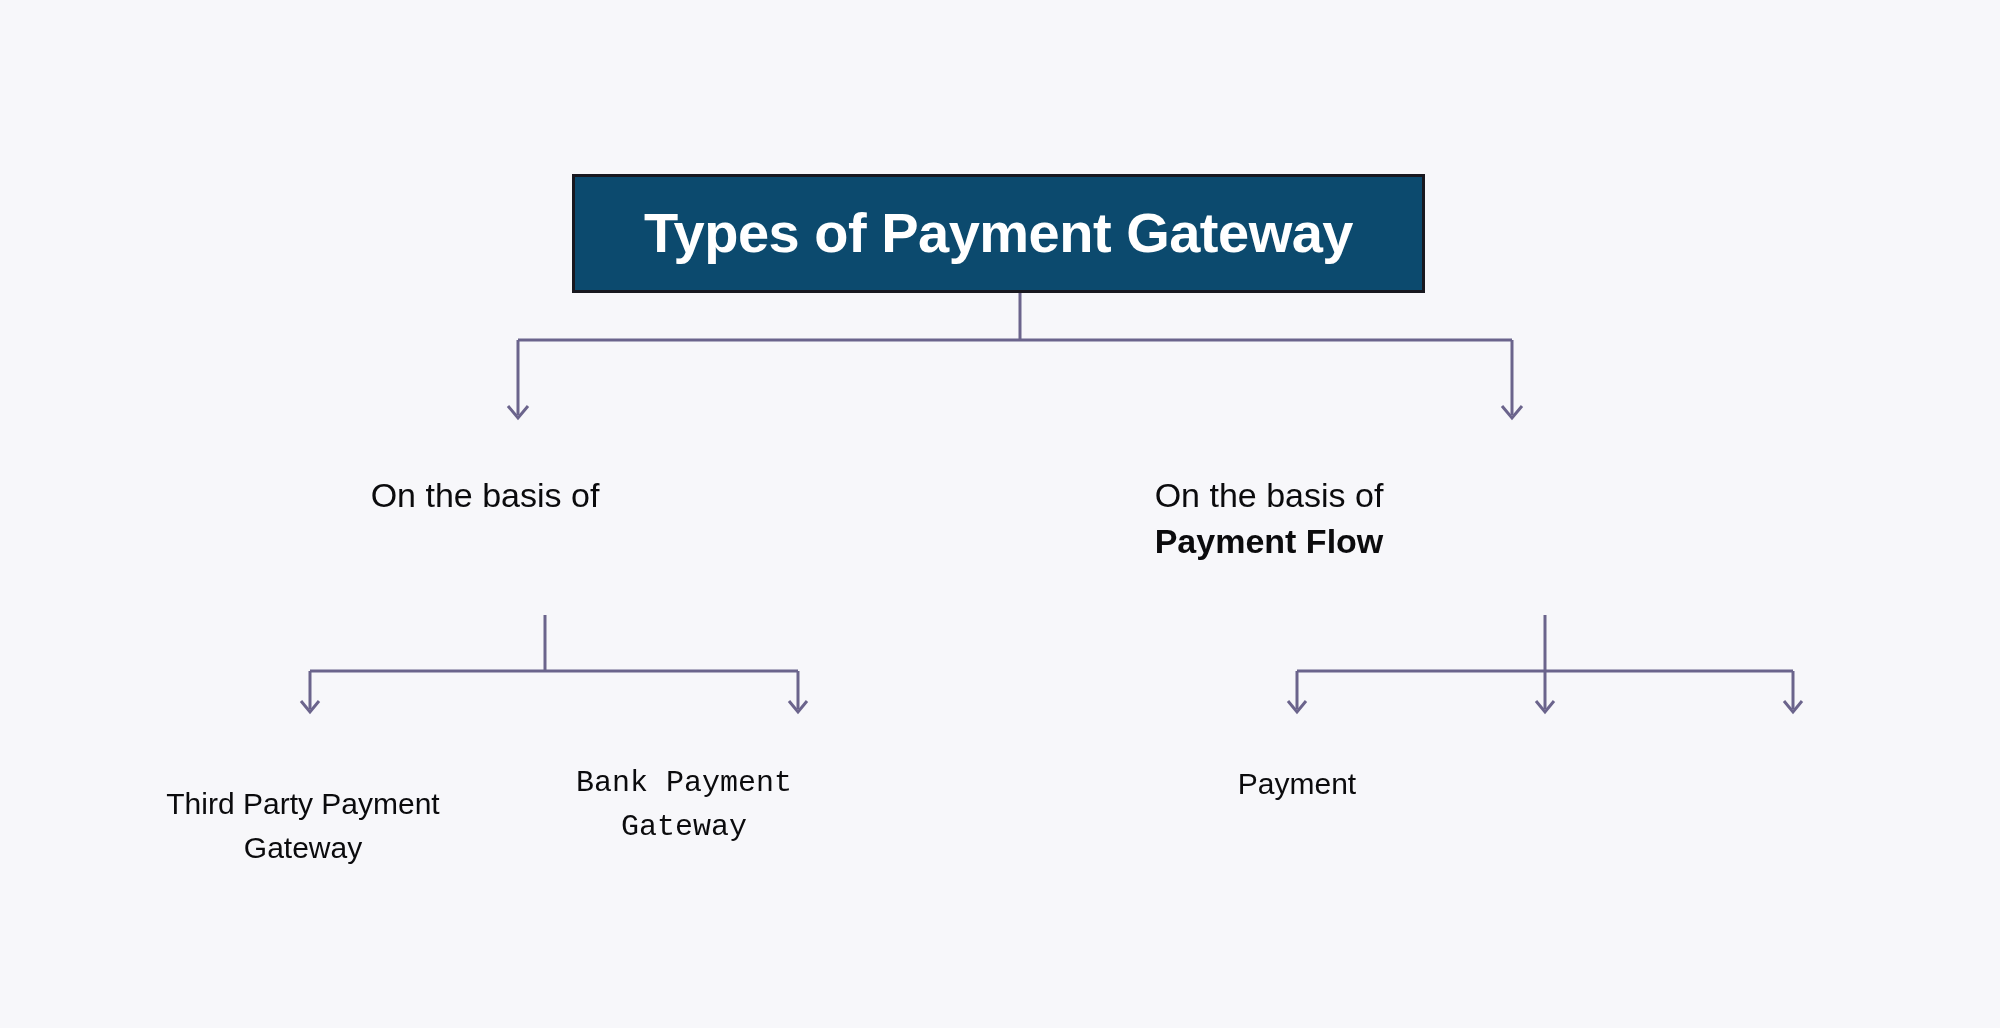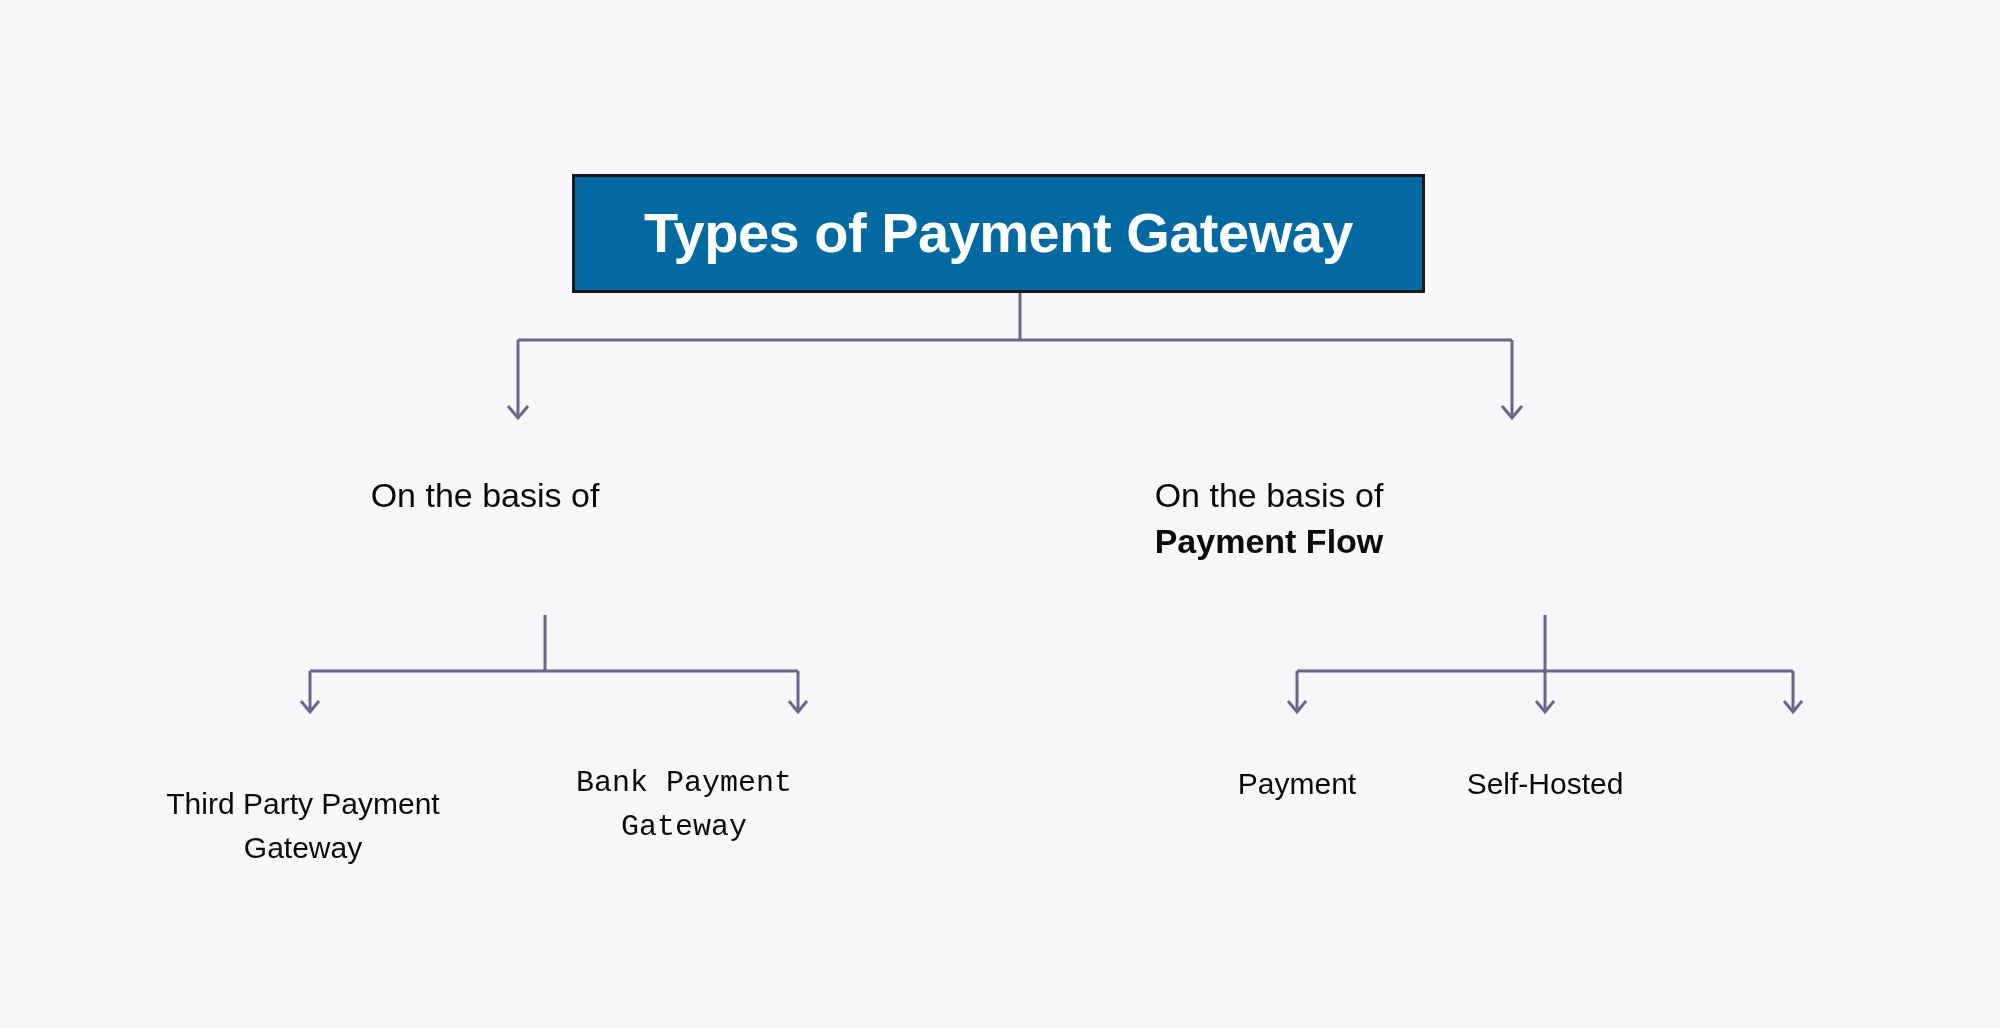--- a/index.html
+++ b/index.html
@@ -32,21 +32,21 @@
   }
 
   
   .root-node {
     position: absolute;
     left: 572px;
     top: 174px;
     width: 853px;
     height: 119px;
     box-sizing: border-box;
-    background: #0369a1;
+    background: #0c4a6e;
     border: 3px solid #18181f;
     display: flex;
     align-items: center;
     justify-content: center;
     z-index: 2;
   }
   .root-node-label {
     color: #ffffff;
     font-size: 56px;
     font-weight: bold;
@@ -157,18 +157,15 @@
 
   <div class="leaf-node" id="leaf-bank">
     <div>Bank Payment</div>
     <div>Gateway</div>
   </div>
 
   <div class="leaf-node" id="leaf-hosted">
     <div>Payment</div>
   </div>
 
-  <div class="leaf-node" id="leaf-self-hosted">
-    <div>Self-Hosted</div>
-  </div>
 
 
 </div>
 
 </body></html>

